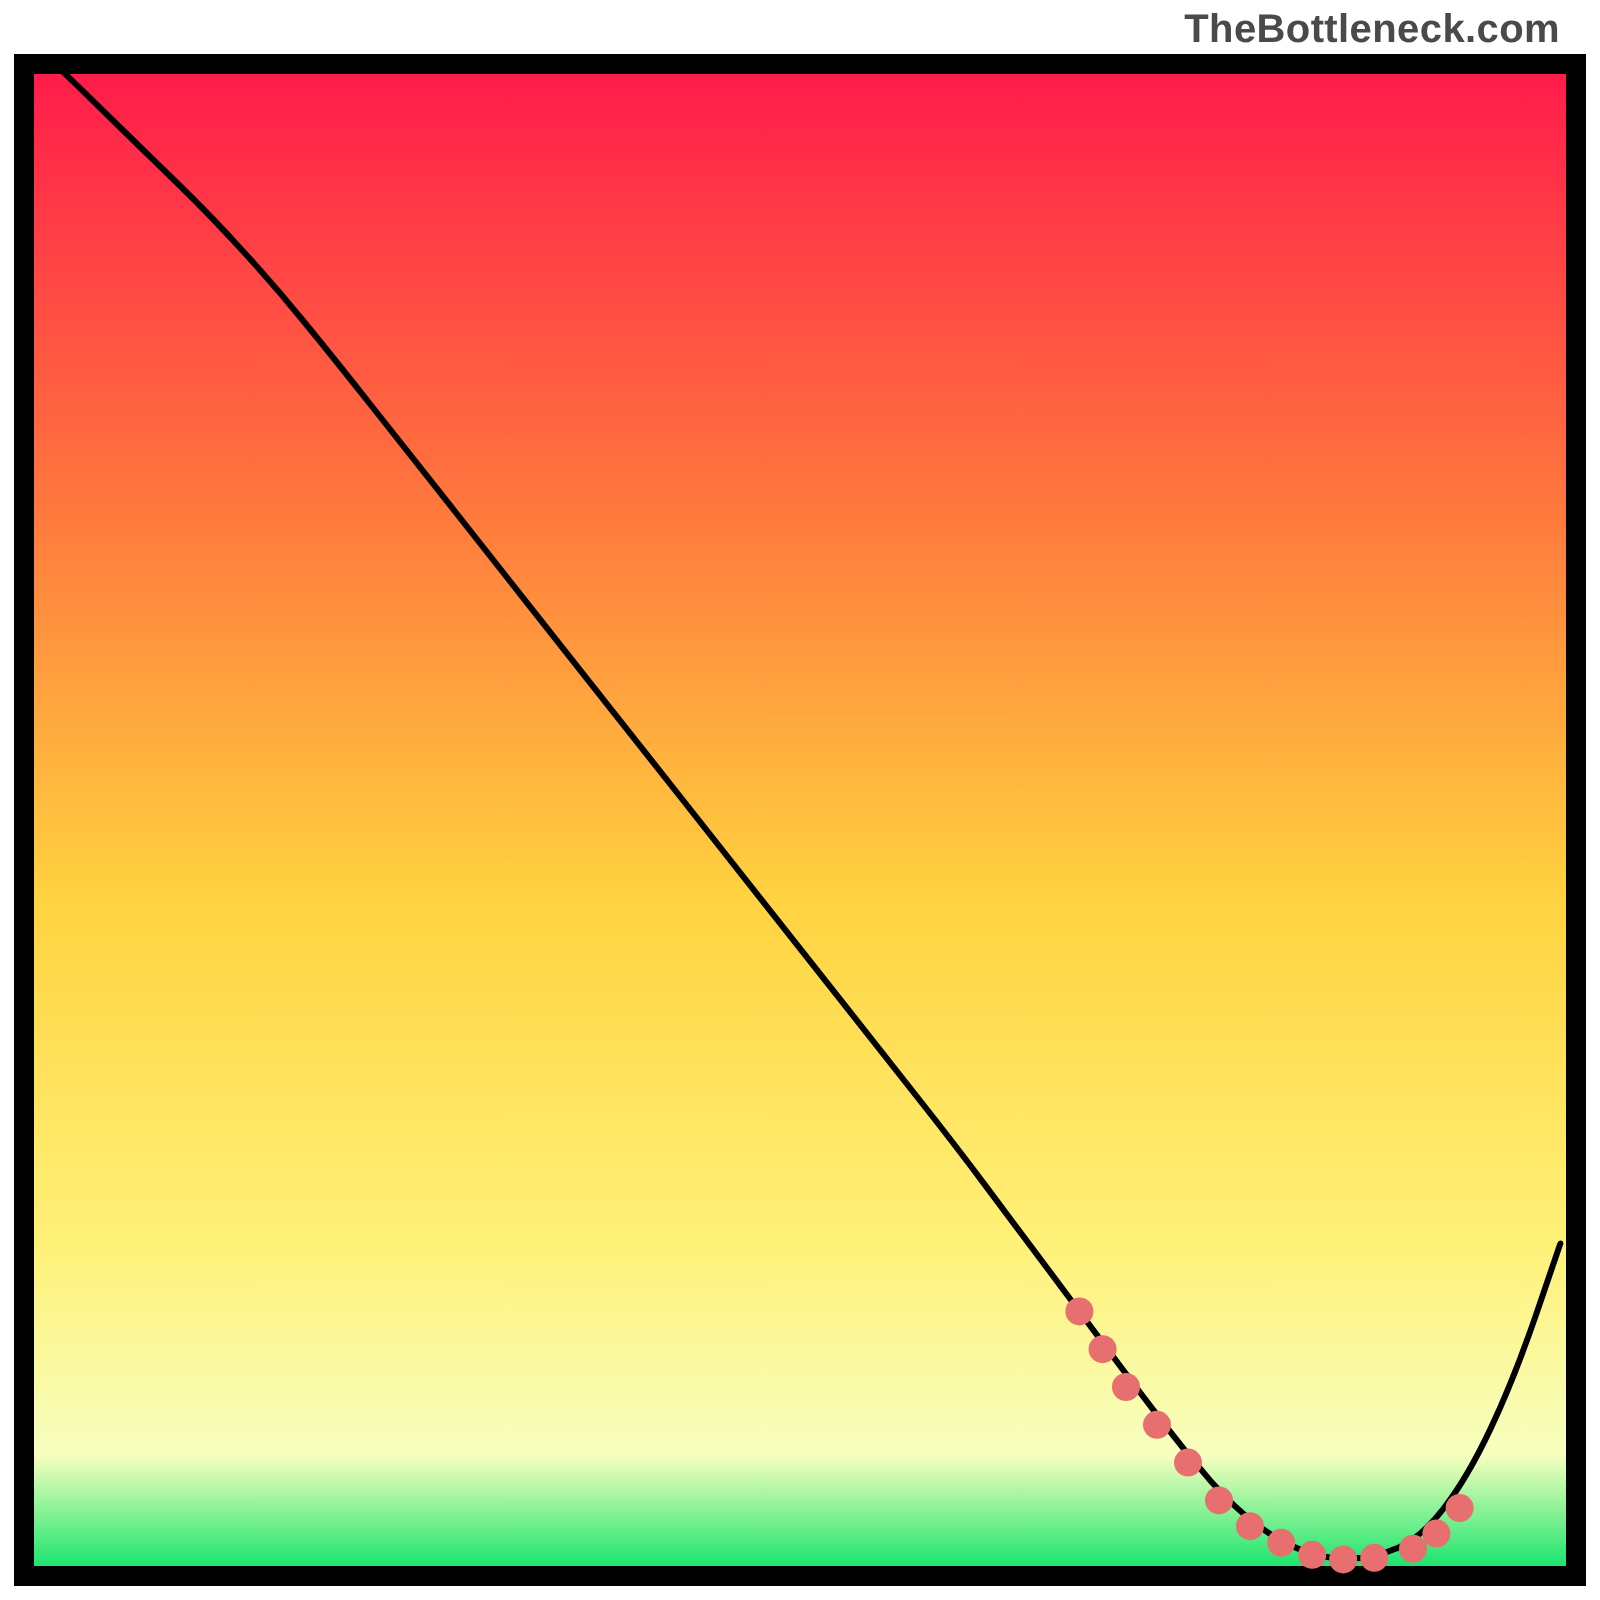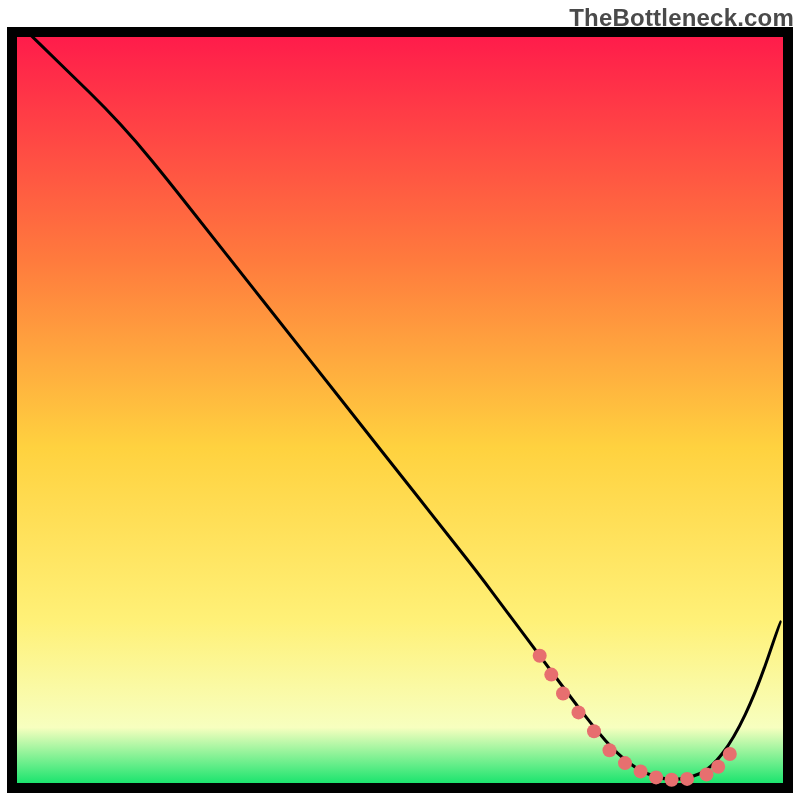--- a/index.html
+++ b/index.html
@@ -12,22 +12,22 @@
     overflow: hidden;
   }
   .stage {
     position: relative;
     width: 800px;
     height: 800px;
   }
   .watermark {
     position: absolute;
     top: 4px;
-    right: 6px;
-    font-size: 24px;
+    right: 20px;
+    font-size: 20px;
     font-weight: 600;
     color: #4a4a4a;
     letter-spacing: 0.2px;
     user-select: none;
   }
   svg.plot {
     position: absolute;
     left: 0;
     top: 0;
   }

